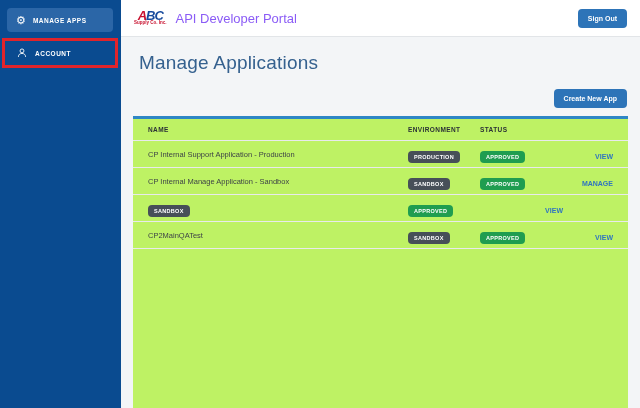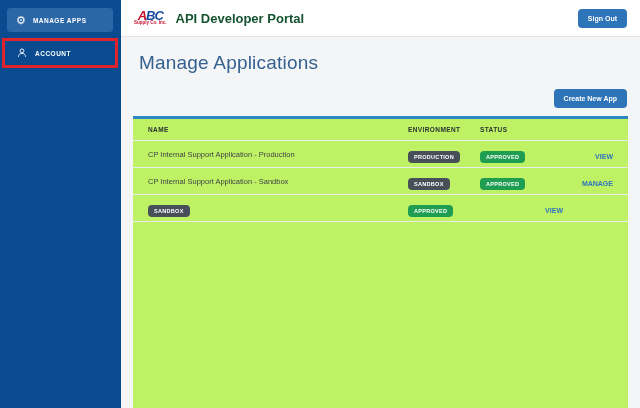--- a/index.html
+++ b/index.html
@@ -41,21 +41,21 @@
     display:flex; align-items:center; padding:0 13px;
   }
   .logo { margin-right:9px; line-height:1; text-align:center; }
   .logo-abc {
     font-style:italic; font-weight:bold; font-size:13px; letter-spacing:-1px;
     line-height:11px;
   }
   .logo-abc .l-red  { color:#c8102e; }
   .logo-abc .l-blue { color:#174a9c; }
   .logo-sub { font-size:4.5px; font-weight:bold; color:#c8102e; letter-spacing:0; }
-  .portal-title { font-size:13px; color:#14532d;font-weight:bold; }
+  .portal-title { font-size:13px; color:#8b5cf6; }
 
   .btn {
     background:#2d74b8; color:#ffffff; border:none; border-radius:4px;
     font-family:"Liberation Sans", sans-serif;
     font-size:7px; font-weight:bold; padding:6px 10px; cursor:pointer;
   }
   .signout-btn { margin-left:auto; }
 
   .page-heading {
     font-size:19px; font-weight:500; color:#35618f;
@@ -137,28 +137,34 @@
     </div>
     <div>
   <div class="trow">
     <div class="cell-name">CP Internal Support Application - Production</div>
     <div><span class="badge env">PRODUCTION</span></div>
     <div><span class="badge status">APPROVED</span></div>
     <div class="cell-action"><a>VIEW</a></div>
   </div>
 
   <div class="trow">
-    <div class="cell-name">CP Internal Support Application - Sandbox</div>
+    <div class="cell-name">CP Internal Manage Application - Sandbox</div>
     <div><span class="badge env">SANDBOX</span></div>
     <div><span class="badge status">APPROVED</span></div>
     <div class="cell-action"><a>MANAGE</a></div>
   </div>
 
   <div class="trow">
     <div><span class="badge env">SANDBOX</span></div>
     <div><span class="badge status">APPROVED</span></div>
     <div class="cell-action"><a>VIEW</a></div>
   </div>
 
+  <div class="trow">
+    <div class="cell-name">CP2MainQATest</div>
+    <div><span class="badge env">SANDBOX</span></div>
+    <div><span class="badge status">APPROVED</span></div>
+    <div class="cell-action"><a>VIEW</a></div>
+  </div>
 </div>
   </div>
 
 </div>
 
 </body></html>

